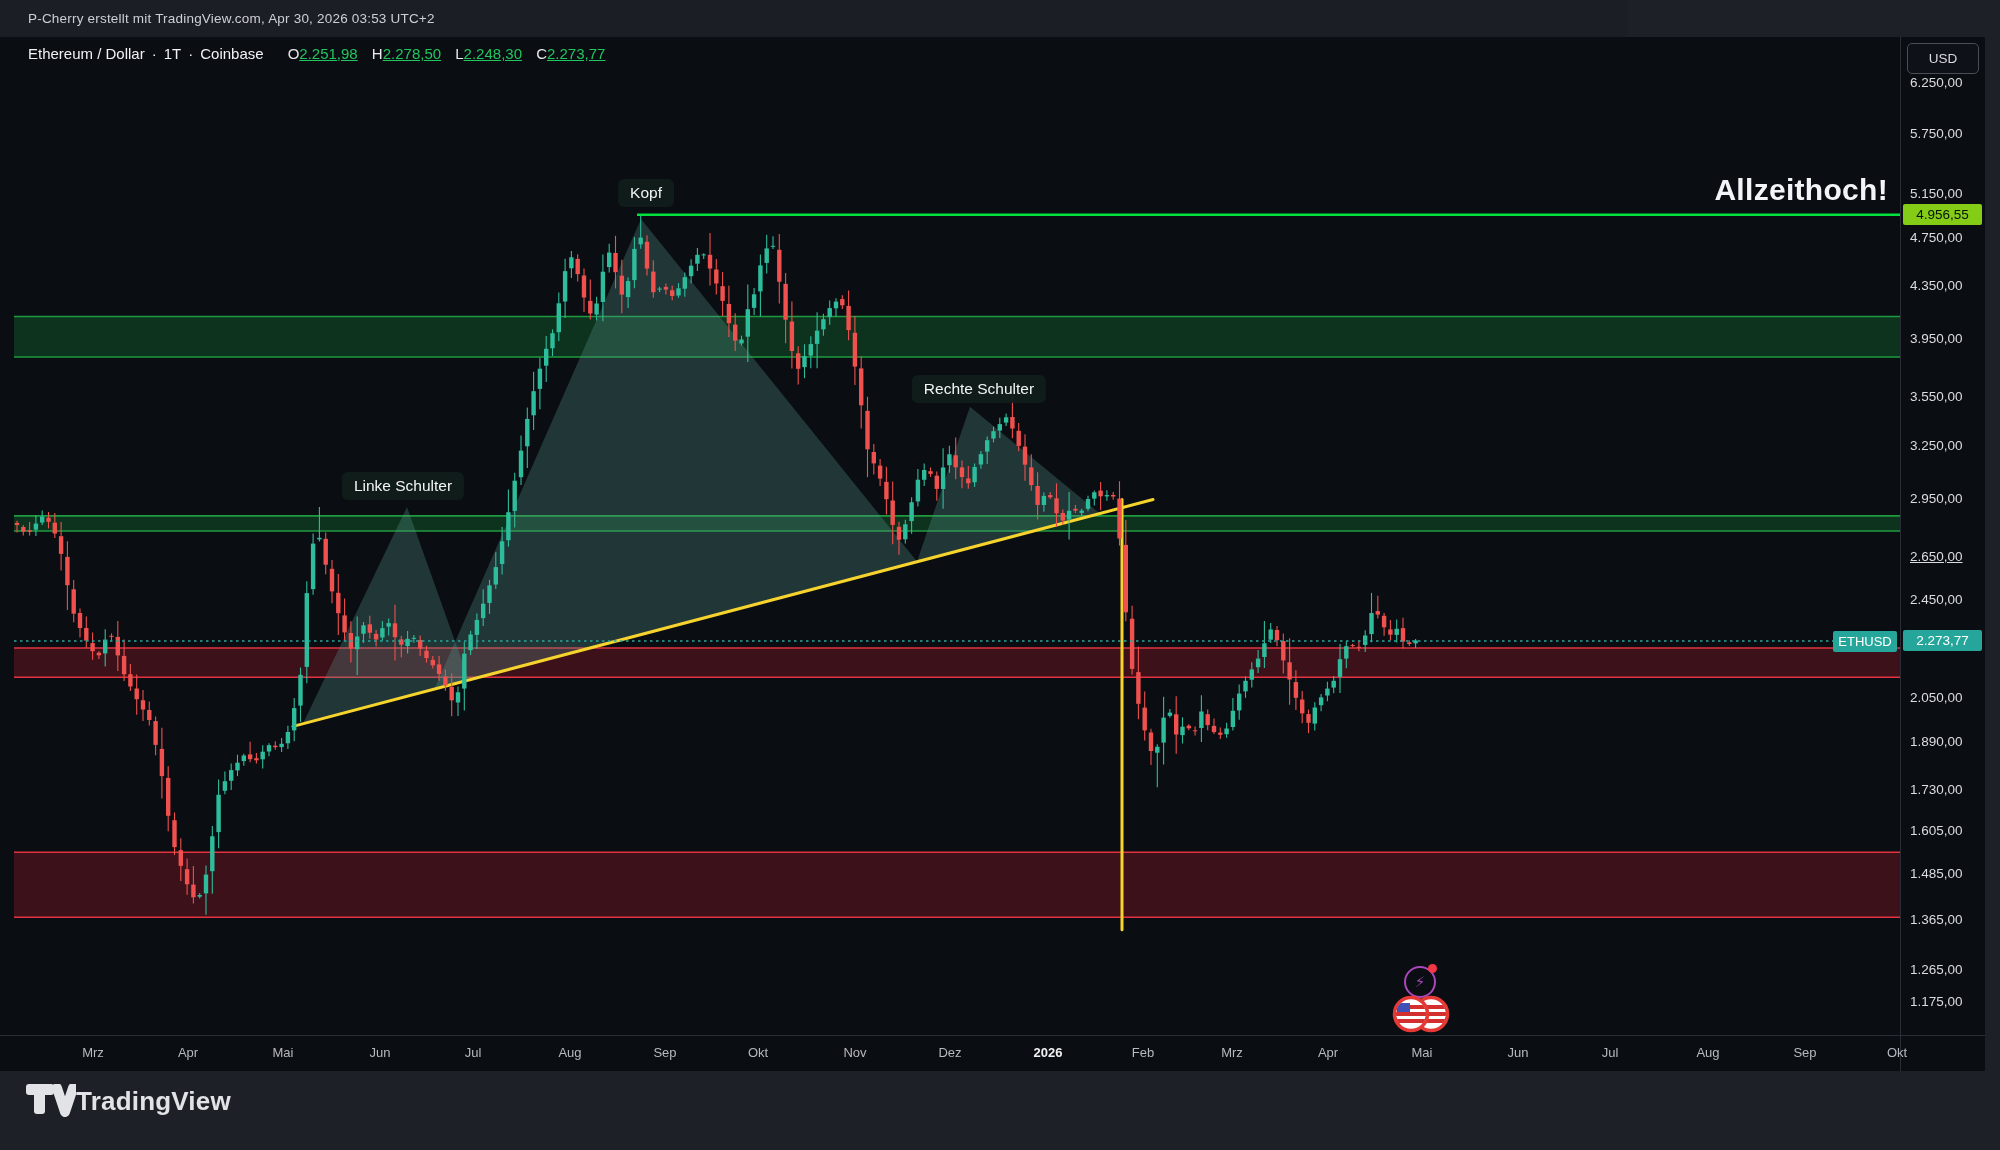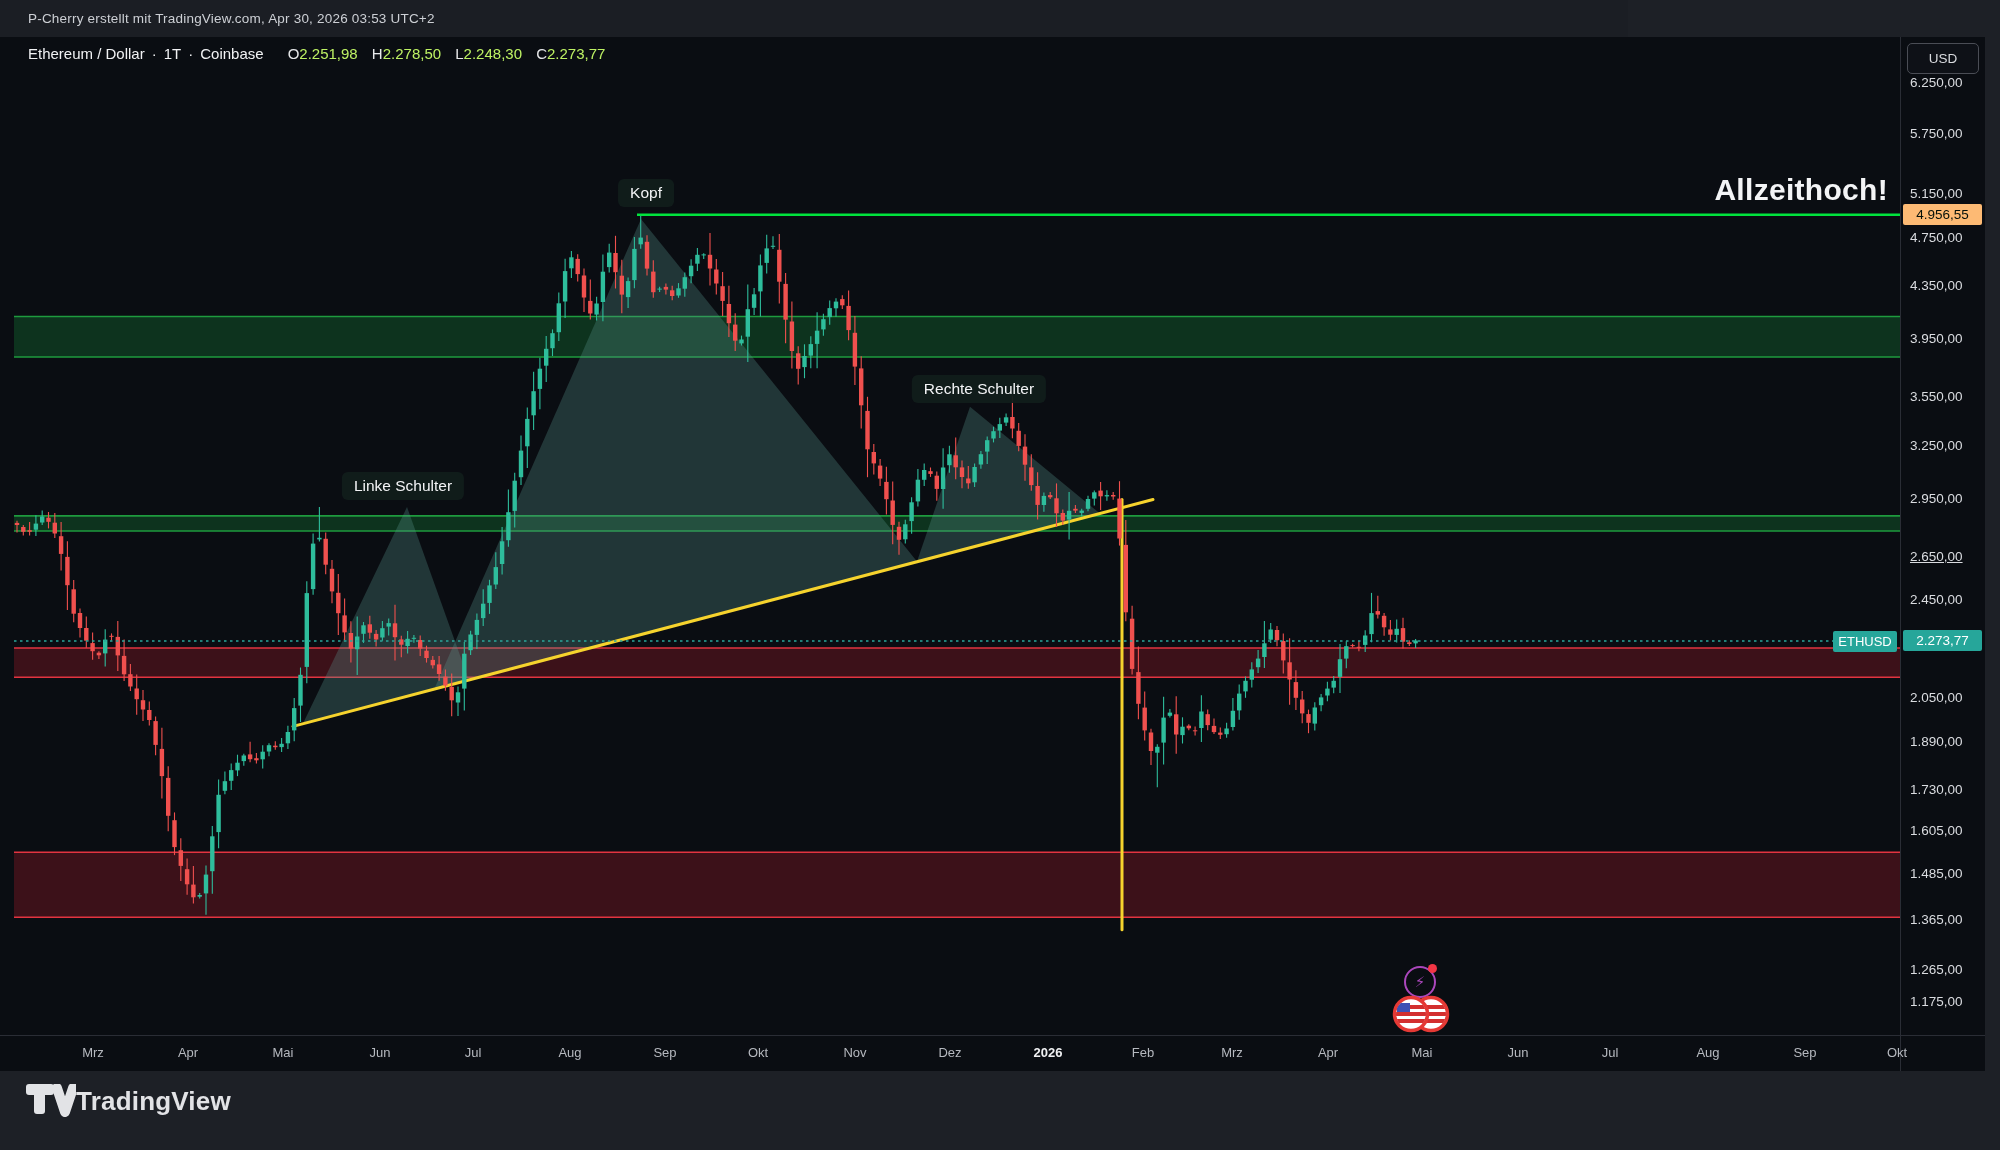--- a/index.html
+++ b/index.html
@@ -13,33 +13,33 @@
   #topbar .txt{margin-left:28px;color:#cdd0d5;font-size:13.5px;letter-spacing:.2px;}
   #bottom-strip{left:0;top:1071px;width:2000px;height:79px;background:#1d2026;z-index:3;}
   #right-sliver{left:1985px;top:37px;width:15px;height:1113px;background:#1d2026;z-index:3;}
   
   #price-axis{left:1900px;top:37px;width:85px;height:1034px;background:#0a0d12;border-left:1px solid #2a2d35;z-index:2;}
   .usd-btn{position:absolute;left:6px;top:6px;width:70px;height:29px;border:1px solid #4a4d55;border-radius:5px;
     color:#d9dbdf;font-size:13.5px;display:flex;align-items:center;justify-content:center;background:#0e1117;}
   .price-label{position:absolute;left:9px;color:#dadce0;font-size:13.5px;white-space:nowrap;}
   .axis-tag{position:absolute;left:2px;width:79px;height:21px;font-size:13.5px;display:flex;align-items:center;
     justify-content:center;border-radius:2px;white-space:nowrap;}
-  .axis-tag.ath{background:#fdba74;color:#04110a;}
+  .axis-tag.ath{background:#84cc16;color:#04110a;}
   .axis-tag.last{background:#26a69a;color:#fff;}
   
   #time-axis{left:0;top:1035px;width:1985px;height:36px;background:#0a0d12;border-top:1px solid #2a2d35;z-index:2;}
   .time-label{position:absolute;top:9px;width:64px;margin-left:-32px;text-align:center;color:#b6b9bf;font-size:13px;}
   .time-label.year{color:#f0f1f3;font-weight:bold;}
   #ta-sep{position:absolute;left:1900px;top:0;width:1px;height:36px;background:#2a2d35;}
   
   #symline{left:28px;top:45px;z-index:5;display:flex;align-items:center;font-size:15px;color:#f1f2f4;white-space:nowrap;}
   #symline .dim{color:#f1f2f4;margin:0 7px;}
   #symline .ohlc{margin-left:14px;}
   #symline .k{color:#e7e8ea;margin-left:10px;}
-  #symline .v{color:#bef264;}
+  #symline .v{color:#22c55e;text-decoration:underline;}
   
   .pattern-pill{position:absolute;transform:translate(-50%,-50%);background:rgba(17,30,27,0.95);color:#f3f4f6;
     font-size:15.5px;padding:5px 12px;border-radius:6px;z-index:5;white-space:nowrap;}
   #ath-text{position:absolute;right:112px;top:173px;color:#f3f4f6;font-size:30px;font-weight:bold;z-index:5;letter-spacing:.3px;}
   #eth-tag{left:1833px;top:631px;width:64px;height:21px;background:#26a69a;color:#fff;font-size:13px;
     display:flex;align-items:center;justify-content:center;border-radius:2px;z-index:5;}
   
   #evt-bolt{left:1404px;top:966px;width:28px;height:28px;border:2.5px solid #ab47bc;border-radius:50%;z-index:5;
     display:flex;align-items:center;justify-content:center;color:#ab47bc;font-size:15px;background:rgba(10,13,18,.2);}
   #evt-bolt .dot{position:absolute;right:-3px;top:-4px;width:9px;height:9px;border-radius:50%;background:#f23645;}

